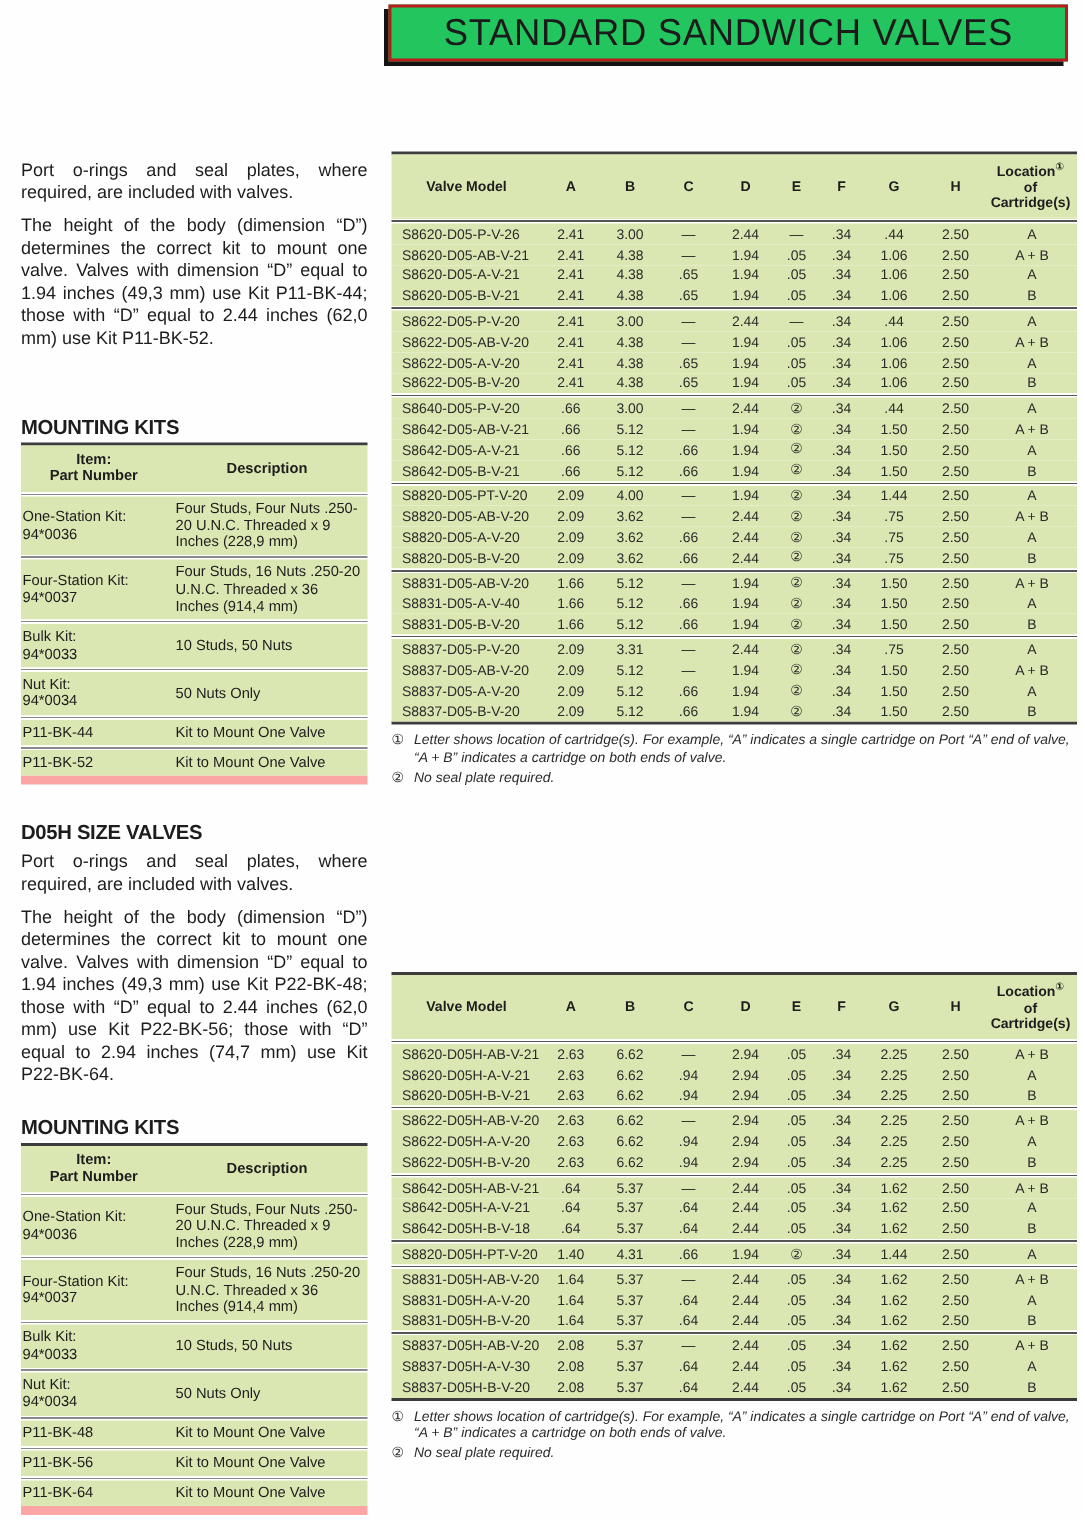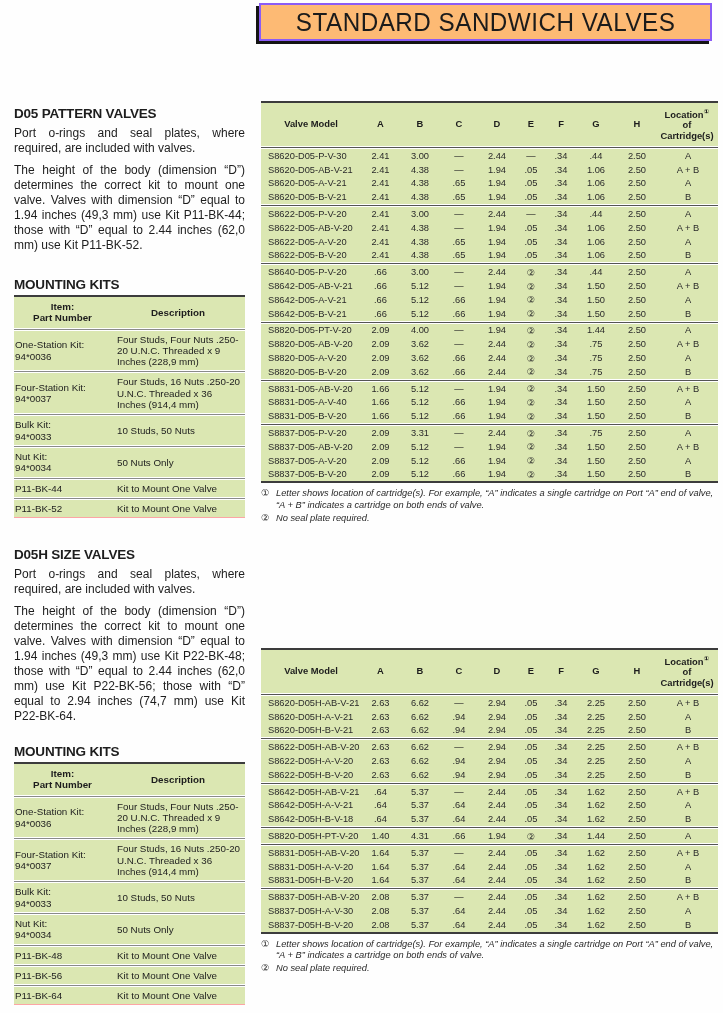--- a/index.html
+++ b/index.html
@@ -3,30 +3,30 @@
 <meta charset="utf-8">
 <style>
   html,body{margin:0;padding:0;background:#ffffff;}
   .page{
     position:relative;width:723px;height:1013px;background:#fefefe;
     font-family:"Liberation Sans","DejaVu Sans",sans-serif;color:#1d1d1d;overflow:hidden;
   }
   
   .banner{
     position:absolute;left:259px;top:3px;width:449px;height:34px;
-    background:#fdba74;border:2px solid #8b5cf6;box-shadow:-3px 3px 0 #141414;
+    background:#22c55e;border:2px solid #b91c1c;box-shadow:-3px 3px 0 #141414;
     display:flex;align-items:center;justify-content:center;
   }
   .banner span{font-size:25px;letter-spacing:.5px;color:#1b1b1b;white-space:nowrap;transform:scaleX(.97);}
   
   .lblock{position:absolute;left:14px;width:231px;}
   .lhead{font-size:13.5px;font-weight:bold;letter-spacing:-.2px;margin:0 0 5px 0;}
   .lpara{font-size:12px;line-height:15px;text-align:justify;margin:0 0 7px 0;}
   
-  .ktable{border-top:2px solid #3c3c3c;border-bottom:1px solid #fca5a5;}
+  .ktable{border-top:2px solid #3c3c3c;border-bottom:6px solid #fca5a5;}
   .krow{display:grid;grid-template-columns:97px 1fr;background:#dbe7b2;align-items:center;}
   .krow .kc1{text-align:left;font-size:9.8px;line-height:11.3px;padding:3px 1px;}
   .krow .kc2{text-align:left;font-size:9.8px;line-height:11.3px;padding:3px 3px 3px 6px;}
   .krow.khead .kc1,.krow.khead .kc2{font-weight:bold;text-align:center;padding:4px 2px;}
   .ksep{height:3px;background:linear-gradient(to bottom,#ffffff 0 1px,#8a8a8a 1px 2px,#ffffff 2px 3px);}
   .kline{display:block;}
   
   .rsec{position:absolute;left:261px;width:457px;}
   .rhead{font-size:13px;font-weight:bold;letter-spacing:-.2px;margin:0 0 7px 0;}
   .dtable{border-top:2px solid #3c3c3c;border-bottom:2px solid #3c3c3c;}
@@ -47,21 +47,20 @@
 </head>
 <body>
 
 <div class="page">
 
   <div class="banner">
     <span>STANDARD SANDWICH VALVES</span>
   </div>
 
   <div class="lblock" style="top:106px;">
-    <div class="lhead">D05 PATTERN VALVES</div>
     <p class="lpara">Port o-rings and seal plates, where required, are included with valves.</p>
     <p class="lpara">The height of the body (dimension “D”) determines the correct kit to mount one valve. Valves with dimension “D” equal to 1.94 inches (49,3 mm) use Kit P11-BK-44; those with “D” equal to 2.44 inches (62,0 mm) use Kit P11-BK-52.</p>
   </div>
 
   <div class="lblock" style="top:277px;">
     <div class="lhead" style="margin-bottom:3px;">MOUNTING KITS</div>
     <div class="ktable">
         <div class="krow khead">
           <div class="kc1">
             <span class="kline">Item:</span>
@@ -203,21 +202,21 @@
           <div class="hc">G</div>
           <div class="hc">H</div>
           <div class="hc hloc">
             <span class="kline">Location<sup>①</sup></span>
             <span class="kline">of</span>
             <span class="kline">Cartridge(s)</span>
           </div>
         </div>
         <div class="hsep"></div>
         <div class="dgrid drow">
-          <div class="model">S8620-D05-P-V-30</div>
+          <div class="model">S8620-D05-P-V-26</div>
           <div class="num">2.41</div>
           <div class="num">3.00</div>
           <div class="num">—</div>
           <div class="num">2.44</div>
           <div class="num">—</div>
           <div class="num">.34</div>
           <div class="num">.44</div>
           <div class="num">2.50</div>
           <div class="num">A</div>
         </div>

